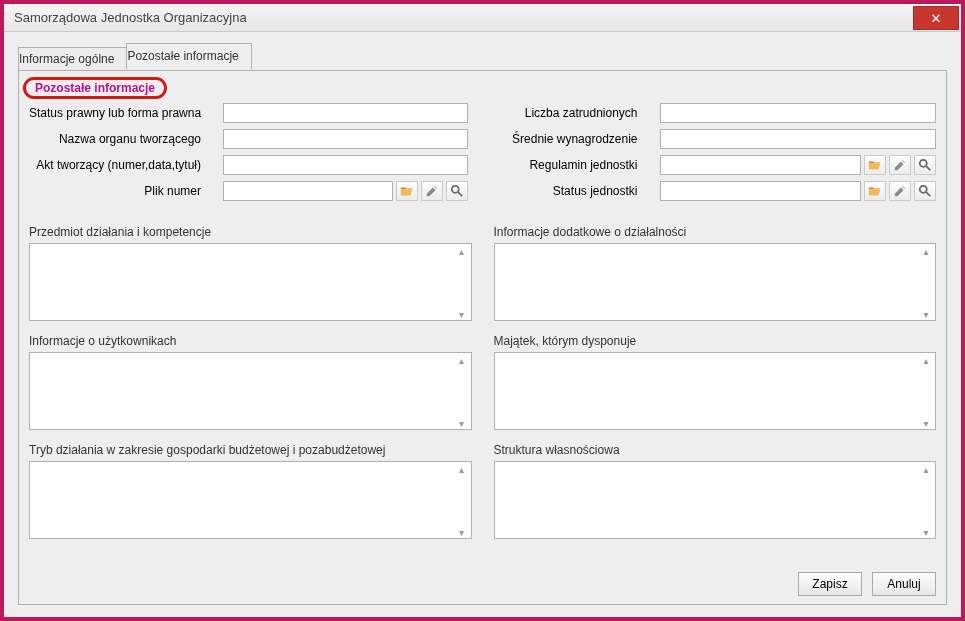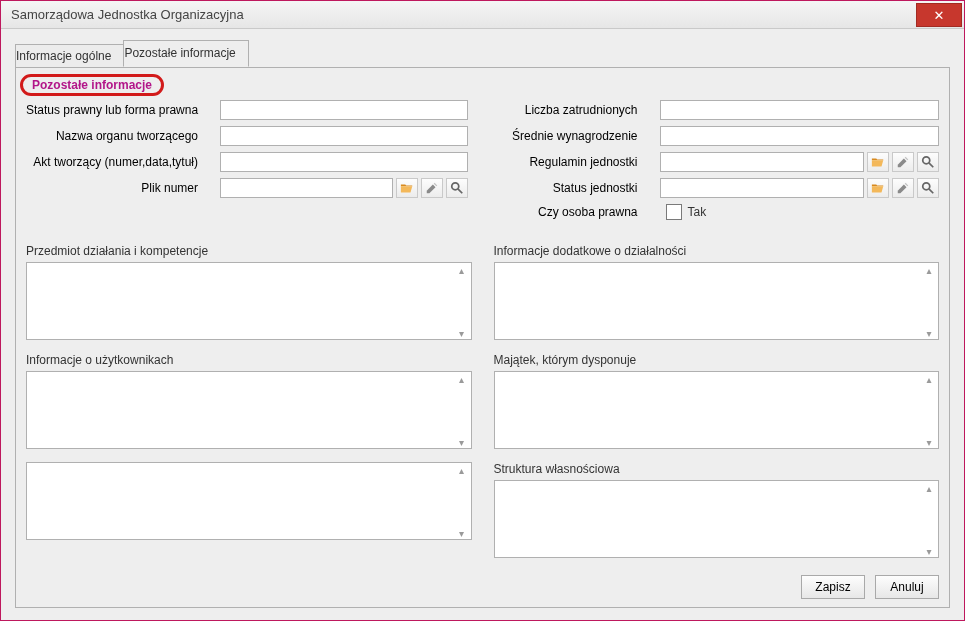--- a/index.html
+++ b/index.html
@@ -1,16 +1,16 @@
 <!DOCTYPE html>
 <html><head>
 <meta charset="utf-8">
 <style>
   html,body{margin:0;padding:0;font-family:"Segoe UI",Tahoma,Arial,sans-serif;font-size:12px;color:#333;background:#fff;}
-  .window{width:965px;height:621px;border:1px solid #be185d;box-sizing:border-box;background:#eeeeee;position:relative;}
+  .window{width:965px;height:621px;border:4px solid #be185d;box-sizing:border-box;background:#eeeeee;position:relative;}
   .titlebar{height:28px;background:linear-gradient(#f5f5f5,#e6e6e6);border-bottom:1px solid #c9c9c9;display:flex;align-items:center;padding:0 0 0 10px;box-sizing:border-box;}
   .titlebar .title{font-size:13px;color:#444;}
   .close-btn{margin-left:auto;width:44px;height:22px;background:#c7372d;color:#fff;display:flex;align-items:center;justify-content:center;font-size:13px;border:1px solid #a22b23;cursor:pointer;position:absolute;top:2px;right:2px;}
   .client{padding:14px 14px 12px 14px;box-sizing:border-box;height:calc(100% - 28px);}
   .tabs{display:flex;align-items:flex-end;height:24px;position:relative;}
   .tab{padding:4px 12px 5px 0;border:1px solid #b0b0b0;border-bottom:none;background:#ececec;color:#333;font-size:12px;cursor:pointer;margin-right:-1px;position:relative;top:1px;}
   .tab.active{background:#eeeeee;border-bottom:1px solid #eeeeee;z-index:2;top:0;padding-top:5px;padding-bottom:6px;}
   .panel{border:1px solid #b0b0b0;background:#eeeeee;box-sizing:border-box;padding:10px 10px 10px 10px;height:calc(100% - 24px);position:relative;}
   .group-title-wrap{position:relative;display:inline-block;margin:0 0 8px 0;}
   .group-title{color:#b21589;font-weight:bold;font-size:12px;padding:0 6px;position:relative;z-index:1;}
@@ -143,25 +143,20 @@
                   <path fill="#c0c0c0" d="M10 3l1-1 3 3-1 1z"></path>
                 </svg>
             </div>
             <div class="icon-btn">
               <svg class="icon-svg" viewBox="0 0 16 16">
                   <circle cx="6" cy="6" r="4" fill="none" stroke="#666" stroke-width="2"></circle>
                   <line x1="9" y1="9" x2="14" y2="14" stroke="#666" stroke-width="2"></line>
                 </svg>
             </div>
           </div>
-          <div class="frow">
-            <div class="flabel">Czy osoba prawna</div>
-            <span class="checkbox"></span>
-            <span>Tak</span>
-          </div>
         </div>
       </div>
 
       <div class="talist">
         <div class="tacol">
           <div class="tagroup">
             <div class="tlabel">Przedmiot działania i kompetencje</div>
             <div class="tarea-wrap">
               <textarea class="tarea" style=""></textarea>
               <div class="scroll-arrow up">▴</div>
@@ -170,20 +165,21 @@
           </div>
           <div class="tagroup">
             <div class="tlabel">Informacje o użytkownikach</div>
             <div class="tarea-wrap">
               <textarea class="tarea" style=""></textarea>
               <div class="scroll-arrow up">▴</div>
               <div class="scroll-arrow down">▾</div>
             </div>
           </div>
           <div class="tagroup">
+            <div class="tlabel">Tryb działania w zakresie gospodarki budżetowej i pozabudżetowej</div>
             <div class="tarea-wrap">
               <textarea class="tarea" style=""></textarea>
               <div class="scroll-arrow up">▴</div>
               <div class="scroll-arrow down">▾</div>
             </div>
           </div>
         </div>
         <div class="tacol">
           <div class="tagroup">
             <div class="tlabel">Informacje dodatkowe o działalności</div>

